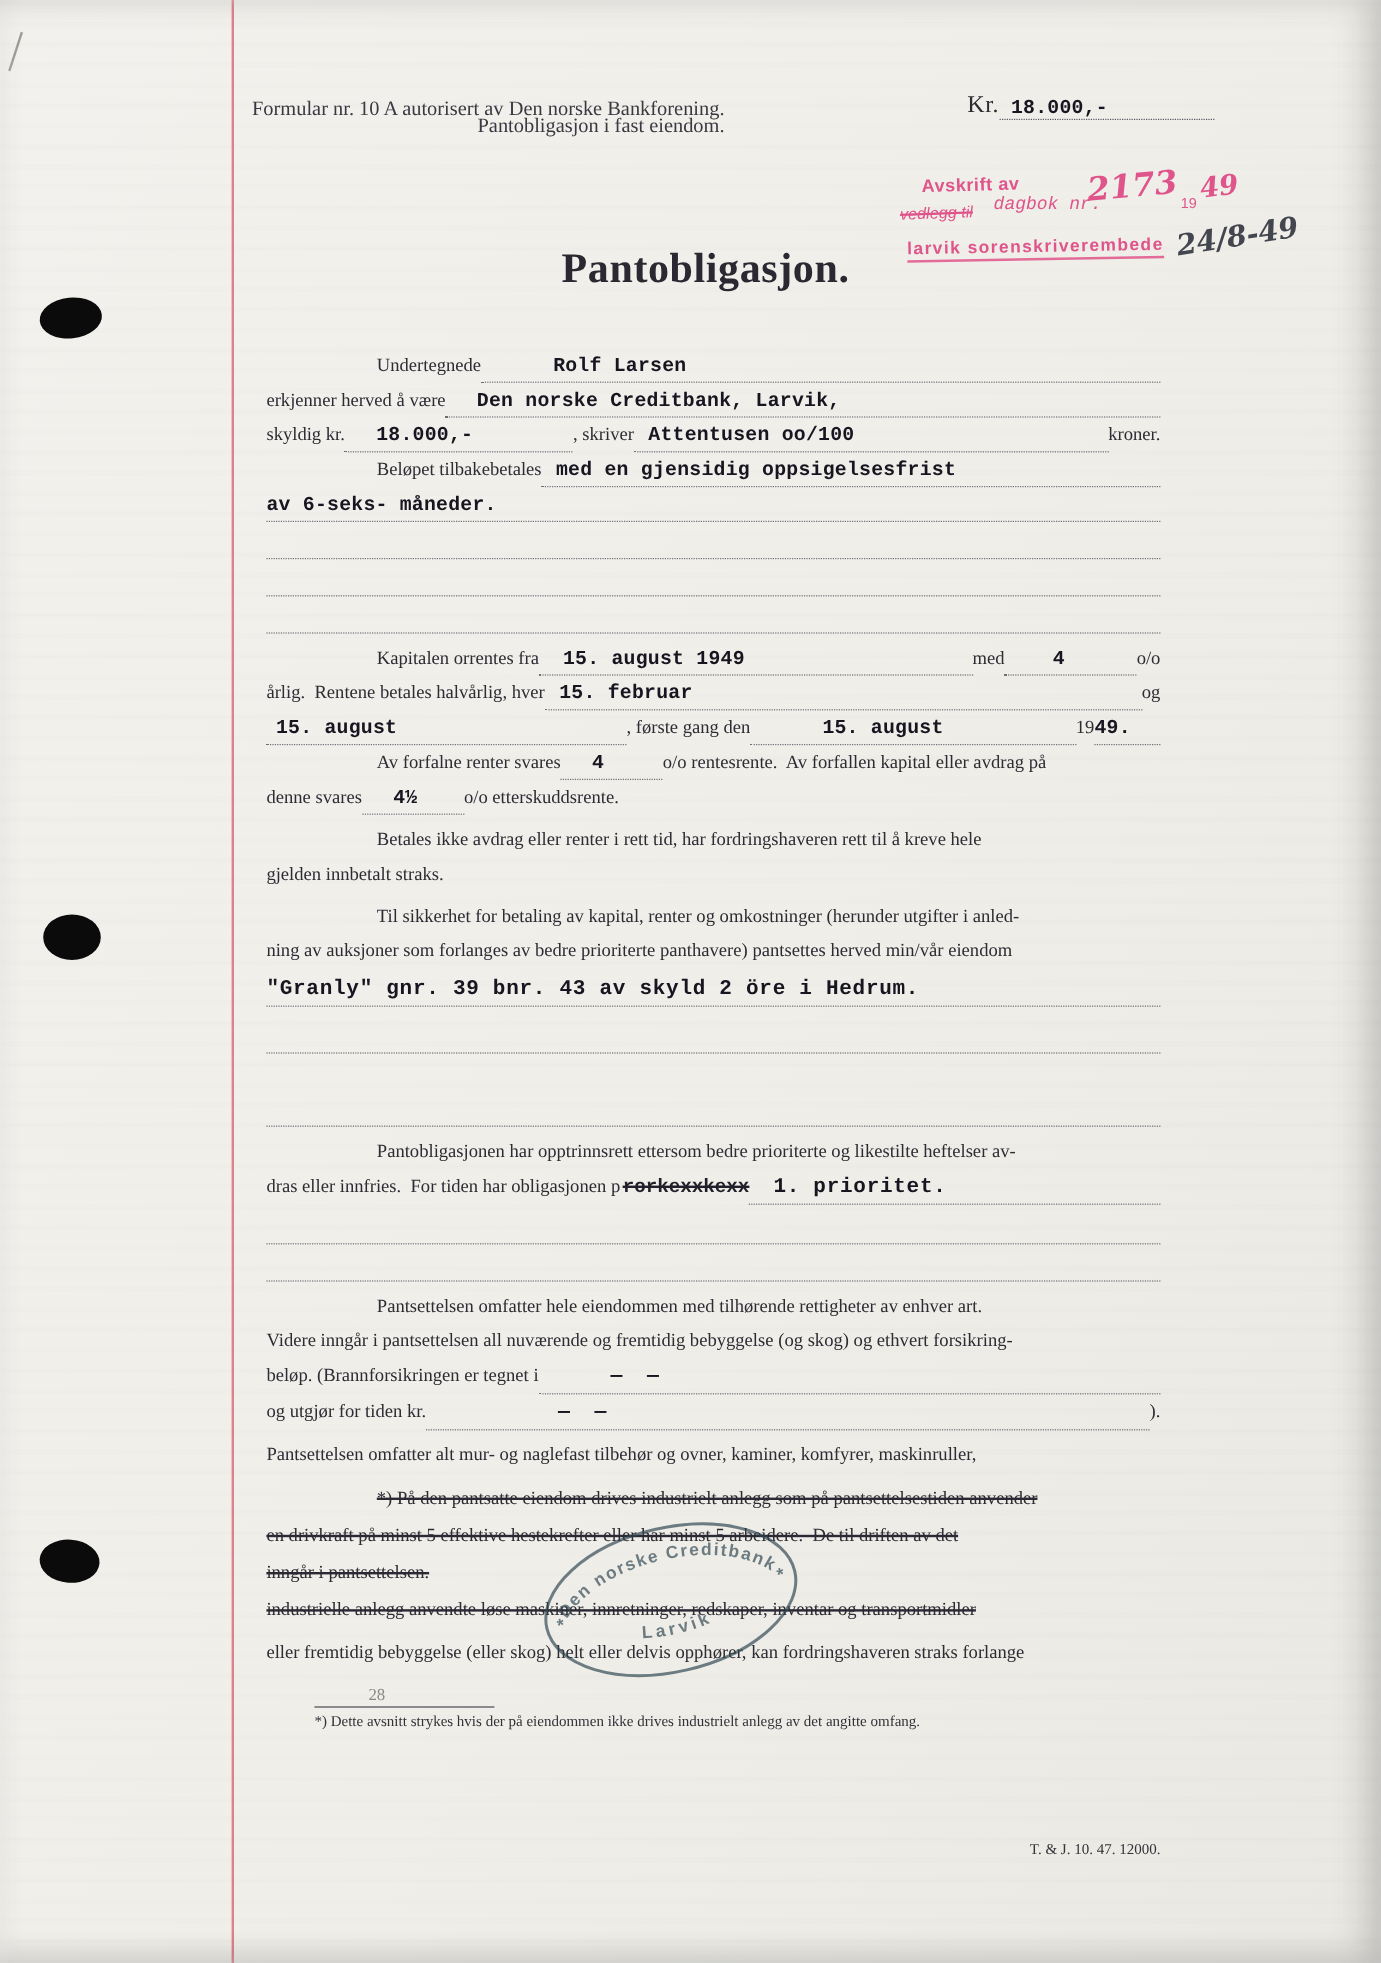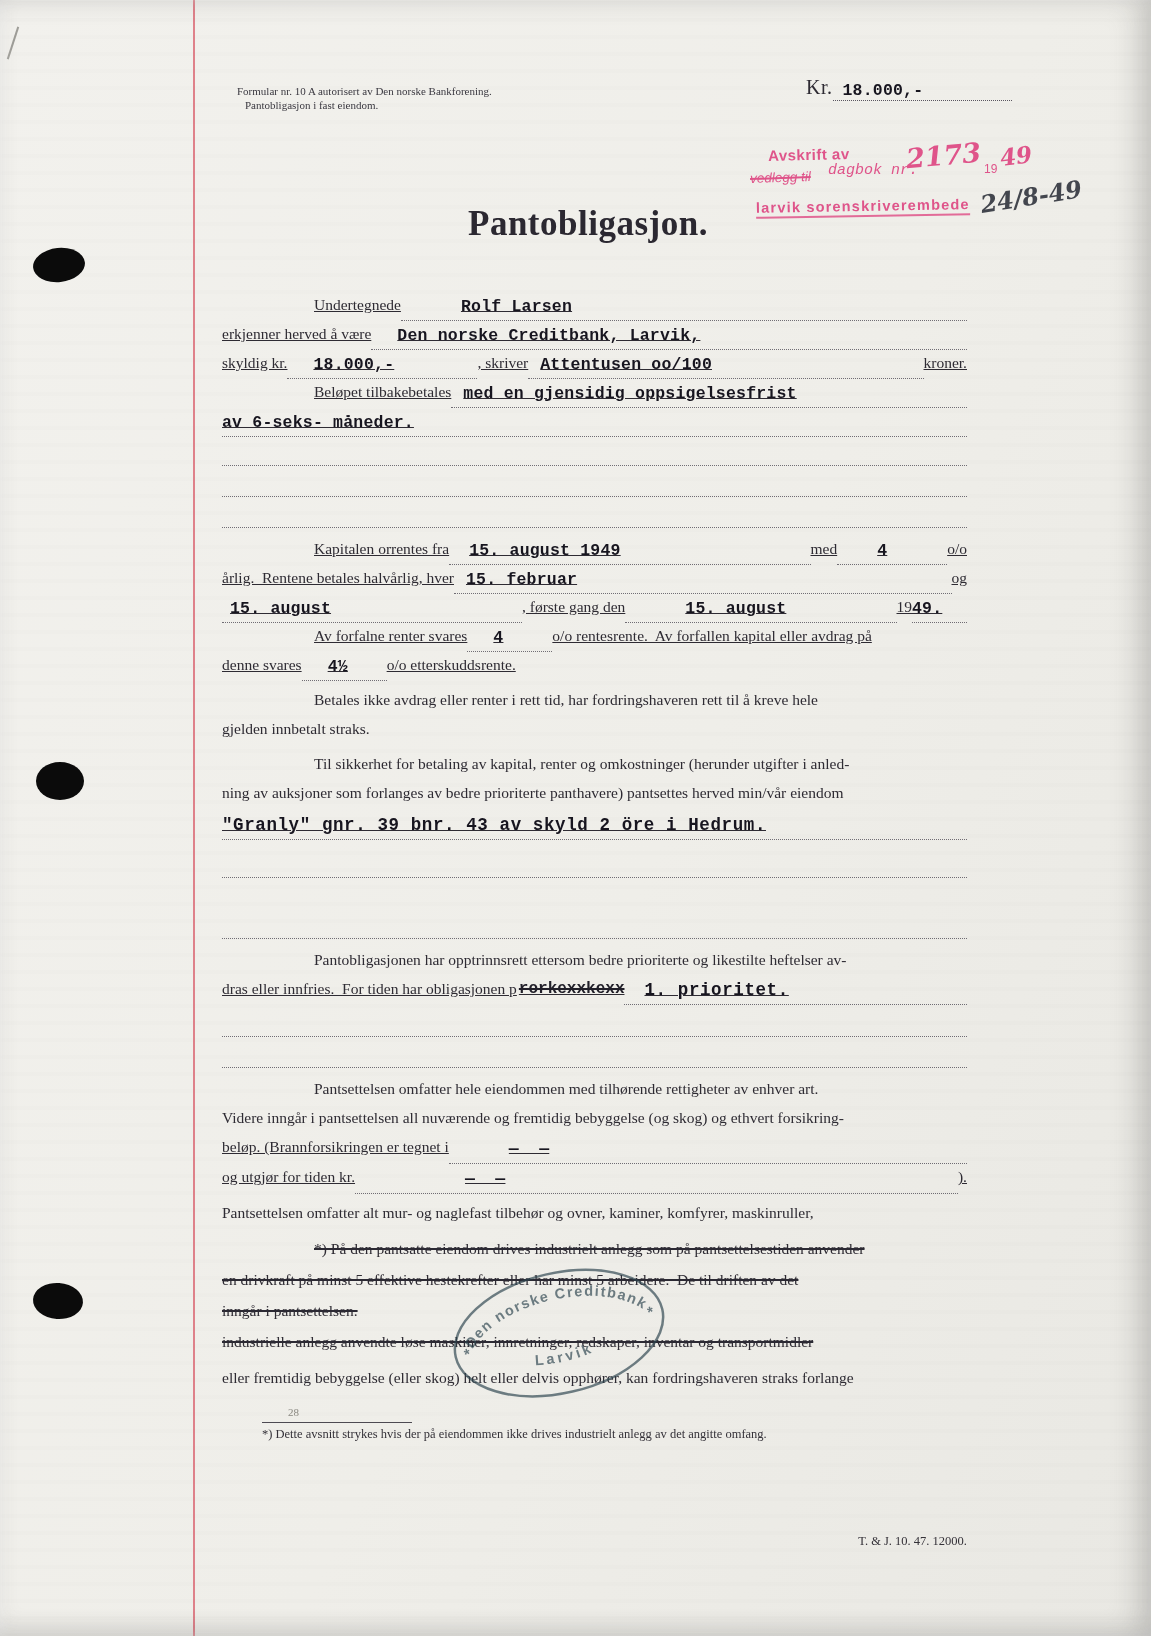--- a/index.html
+++ b/index.html
@@ -16,42 +16,42 @@
   .bleed{position:absolute;inset:0;pointer-events:none;opacity:.5;
     background:repeating-linear-gradient(0deg, rgba(92,90,98,.045) 0 2px, transparent 2px 17px);
     filter:blur(1.2px);}
   .red-margin{position:absolute;left:193px;top:0;height:100%;width:1.5px;background:rgba(216,92,106,.75);}
   .pencil-mark{position:absolute;left:12px;top:26px;width:2px;height:34px;background:#7b7974;transform:rotate(18deg);opacity:.7;}
   .punch{position:absolute;background:#0b0b0b;border-radius:50%;}
   .punch.p1{left:33px;top:248px;width:52px;height:34px;transform:rotate(-6deg);}
   .punch.p2{left:36px;top:762px;width:48px;height:38px;}
   .punch.p3{left:33px;top:1283px;width:50px;height:36px;transform:rotate(4deg);}
 
-  .formheader{position:absolute;left:237px;top:84px;font-size:11px;color:#3a3840;line-height:14px;}
+  .formheader{position:absolute;left:210px;top:84px;font-size:17px;color:#3a3840;line-height:14px;text-align:right;}
   .formheader .fh2{padding-left:8px;}
 
   .kr-line{position:absolute;left:806px;top:76px;width:206px;display:flex;align-items:baseline;}
   .kr-label{font-size:20px;letter-spacing:.5px;}
   .kr-fill{flex:1;border-bottom:1.5px dotted #5a5660;padding:0 4px 1px 10px;}
   .kr-value{font-size:19px;}
 
   .pinkstamp{position:absolute;left:748px;top:140px;width:350px;height:110px;color:#df548a;font-family:"Liberation Sans",sans-serif;}
   .ps-avskrift{position:absolute;left:20px;top:6px;font-size:15px;font-weight:bold;transform:rotate(-1.5deg);letter-spacing:.5px;}
   .ps-vedlegg{position:absolute;left:2px;top:30px;font-size:13.5px;font-style:italic;text-decoration:line-through;text-decoration-thickness:2px;transform:rotate(-2deg);}
   .ps-dagbok{position:absolute;left:80px;top:22px;font-size:15px;font-style:italic;font-family:Liberation Mono, monospace;}
   .ps-nr{position:absolute;left:158px;top:0px;font-size:27px;font-style:italic;font-weight:bold;font-family:"DejaVu Serif",serif;transform:rotate(-5deg);}
   .ps-19{position:absolute;left:236px;top:22px;font-size:12px;}
   .ps-49{position:absolute;left:252px;top:2px;font-size:23px;font-style:italic;font-weight:bold;font-family:"DejaVu Serif",serif;transform:rotate(-7deg);}
   .ps-office{position:absolute;left:8px;top:58px;font-size:14.5px;font-weight:bold;letter-spacing:1.2px;transform:rotate(-1deg);border-bottom:2px solid rgba(223,84,138,.85);padding-bottom:1px;}
   .ps-handdate{position:absolute;left:232px;top:42px;font-size:24px;font-style:italic;color:#43464e;font-family:"DejaVu Serif",serif;transform:rotate(-9deg);font-weight:bold;}
 
   .title{position:absolute;left:468px;top:204px;font-size:35px;font-weight:bold;letter-spacing:.5px;color:#2b2831;margin:0;}
 
   .docbody{position:absolute;left:222px;top:290px;width:745px;font-size:15.5px;}
-  .line{display:flex;align-items:flex-start;line-height:29px;height:29px;text-decoration:underline;}
+  .line{display:flex;align-items:flex-end;line-height:29px;height:29px;}
   .line.tall{height:30px;line-height:30px;}
   .line.indent{padding-left:92px;}
   .lbl{white-space:pre;}
   .fill{flex:1;border-bottom:1.5px dotted rgba(80,76,86,.8);white-space:nowrap;}
   .fill.w55{flex:0 0 55px;}
   .fill.w85{flex:0 0 85px;}
   .fill.w110{flex:0 0 110px;}
   .fill.w190{flex:0 0 190px;}
   .fill.w300{flex:0 0 300px;}
   .typed{font-family:"Liberation Mono","DejaVu Sans Mono",monospace;font-weight:700;font-size:16.5px;color:#17151f;letter-spacing:.2px;position:relative;top:1px;white-space:pre;}
@@ -59,21 +59,21 @@
   .ml8{margin-left:8px;}.ml12{margin-left:12px;}.ml20{margin-left:20px;}.ml26{margin-left:26px;margin-top:32px;}
   .ml40{margin-left:40px;}.ml60{margin-left:60px;margin-top:36px;}.ml110{margin-left:110px;}
   .struckx{font-family:"Liberation Mono",monospace;font-weight:700;font-size:16px;color:#211f29;text-decoration:line-through;text-decoration-thickness:2px;margin-left:2px;}
   .dotline{height:30px;border-bottom:1.5px dotted rgba(80,76,86,.8);}
   .mt2{margin-top:2px;}.mt6{margin-top:6px;}.mt8{margin-top:8px;}.mt10{margin-top:10px;}.mt30{margin-top:30px;}
   .para{margin-top:6px;}
   .pline{line-height:29px;white-space:pre-wrap;}
   .pline.indent{text-indent:92px;}
   .struck-par .pline{line-height:31px;text-decoration:line-through;text-decoration-thickness:1.5px;text-decoration-color:#2b2933;}
   .footnote-block{margin-top:30px;position:relative;}
-  .pencil-note{position:absolute;left:66px;top:-16px;font-size:11px;color:#8a8880;}
+  .pencil-note{position:absolute;left:85px;top:-16px;font-size:14px;color:#8a8880;}
   .fnrule{width:150px;border-top:1px solid #4d4a52;margin-left:40px;}
   .fntext{font-size:12.5px;margin-left:40px;margin-top:4px;color:#343138;}
   .printermark{position:absolute;right:184px;top:1534px;font-size:12.5px;color:#343138;}
 
   .ovalstamp{position:absolute;left:442px;top:1258px;transform:rotate(-13deg);}
   .ovalstamp text{font-family:"Liberation Sans",sans-serif;font-weight:bold;}
 </style>
 </head>
 <body>
 

